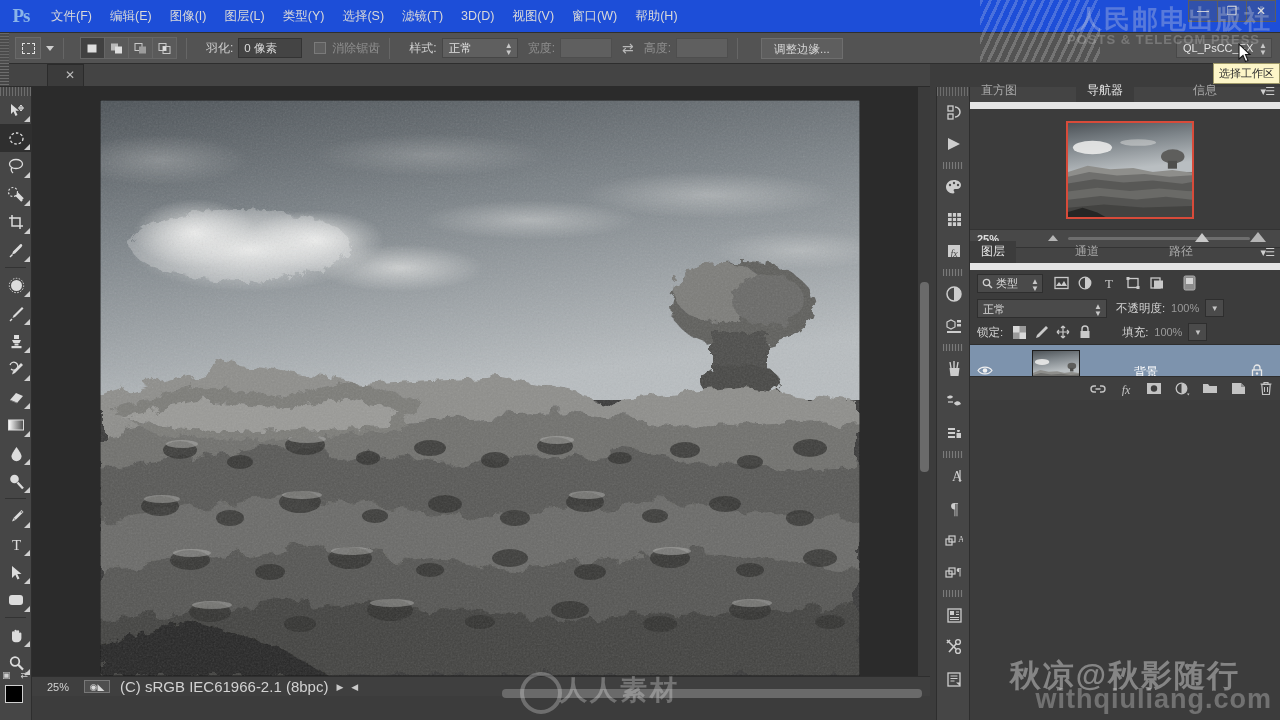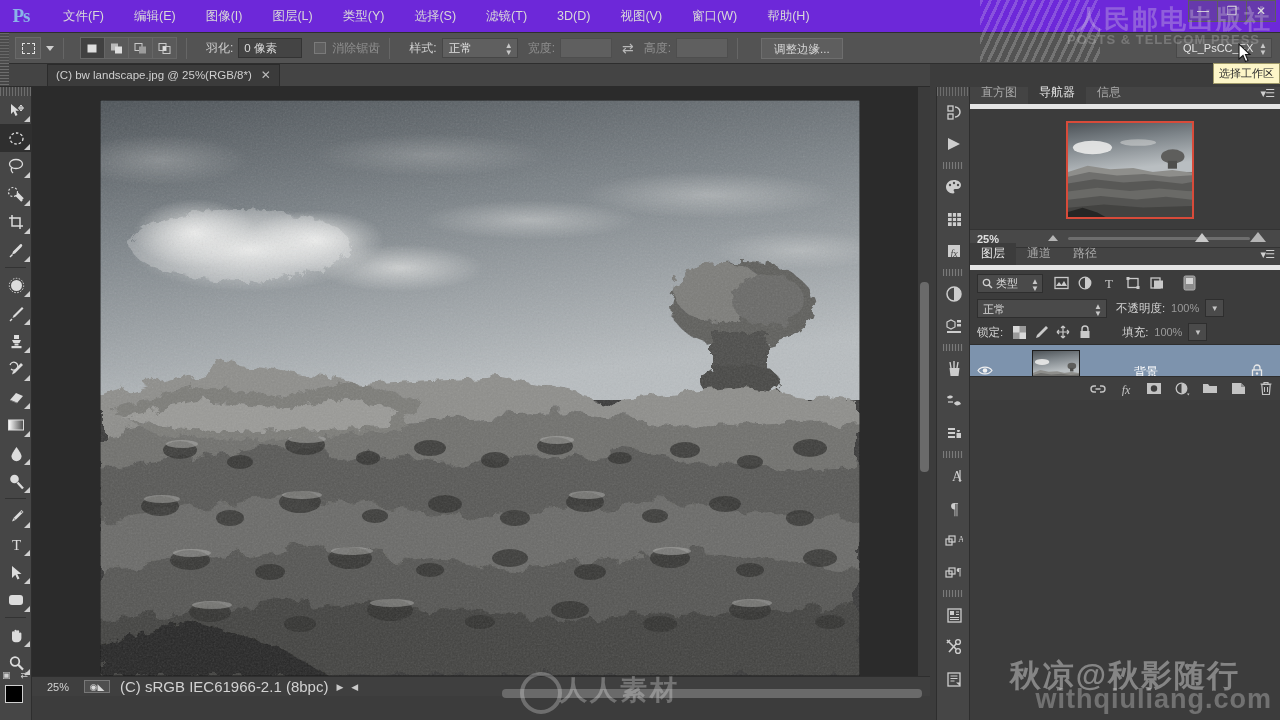--- a/index.html
+++ b/index.html
@@ -7,23 +7,22 @@
   body {
     font-family: "Liberation Sans", "DejaVu Sans", sans-serif;
     background:#3b3b3b; color:#d0d0d0; font-size:12px;
     -webkit-font-smoothing: antialiased;
   }
   .app { position:relative; width:1280px; height:720px; background:#3c3c3c; }
 
   
   .menubar {
     position:absolute; left:0; top:0; width:1280px; height:33px;
-    background:#6d28d9; display:flex; align-items:center;
+    background:#1d4ed8; display:flex; align-items:center;
     border-bottom:1px solid #2e2e2e;
-    gap:12px;
   }
   .ps-logo {
     width:42px; height:33px; display:flex; align-items:center; justify-content:center;
     color:#8ab4e8; font-weight:bold; font-size:19px; letter-spacing:-1px;
     font-family:"Liberation Serif", serif;
   }
   .menu-item {
     padding:0 9px; height:33px; line-height:33px; font-size:12.5px; color:#d9d9d9;
     white-space:nowrap; cursor:default;
   }
@@ -165,22 +164,23 @@
   }
   .dock-grip { height:9px;
     background:repeating-linear-gradient(to right,#6d6d6d 0 1px,#464646 1px 3px); }
   .dock-icon { width:34px;height:32px;display:flex;align-items:center;justify-content:center;color:#cdcdcd; }
   .dock-div { height:7px; margin:2px 6px;
     background:repeating-linear-gradient(to right,#7a7a7a 0 1px,#4a4a4a 1px 3px); }
 
   
   .rightpanel { position:absolute; right:0; top:87px; width:310px; height:633px; background:#3c3c3c; }
   .panel-tabs {
-    height:22px; background:#444; display:flex; align-items:flex-end; border-bottom:5px solid #e5e5e5;
+    height:22px; background:#444; display:flex; align-items:flex-end; border-bottom:7px solid #e5e5e5;
     position:relative;
+    gap:48px;
   }
   .ptab {
     height:22px; line-height:21px; padding:0 11px; font-size:12px; color:#a8a8a8;
   }
   .ptab.active { background:#3c3c3c; color:#e6e6e6; }
   .panel-menu { position:absolute; right:6px; bottom:4px; color:#cfcfcf; font-size:11px; letter-spacing:-1px;}
 
   .navigator { background:#3c3c3c; height:120px; position:relative; }
   .nav-thumb {
     position:absolute; left:96px; top:12px; width:128px; height:98px;
@@ -351,21 +351,20 @@
       <svg width="14" height="20" viewBox="0 0 14 20">
           <path d="M1 1 L1 16 L5 12.5 L7.5 18.5 L10 17.5 L7.5 11.5 L12 11.5 Z" fill="#ffffff" stroke="#1a1a1a" stroke-width="1.1"></path>
         </svg>
     </div>
     <div class="tooltip">选择工作区</div>
   </div>
 
   <div class="tabbar">
     <div class="tabgrip"></div>
     <div class="doctab">
-      <span>(C) bw landscape.jpg @ 25%(RGB/8*)</span>
       <span class="tabclose">✕</span>
     </div>
   </div>
 
   <div class="toolbar">
     <div class="tb-grip"></div>
 
     <div class="tool">
       <svg width="17" height="17" viewBox="0 0 17 17">
           <path d="M3 2 L3 12 L5.5 9.5 L7.5 14 L9.5 13 L7.5 8.8 L11 8.8 Z" fill="#dcdcdc"></path>

